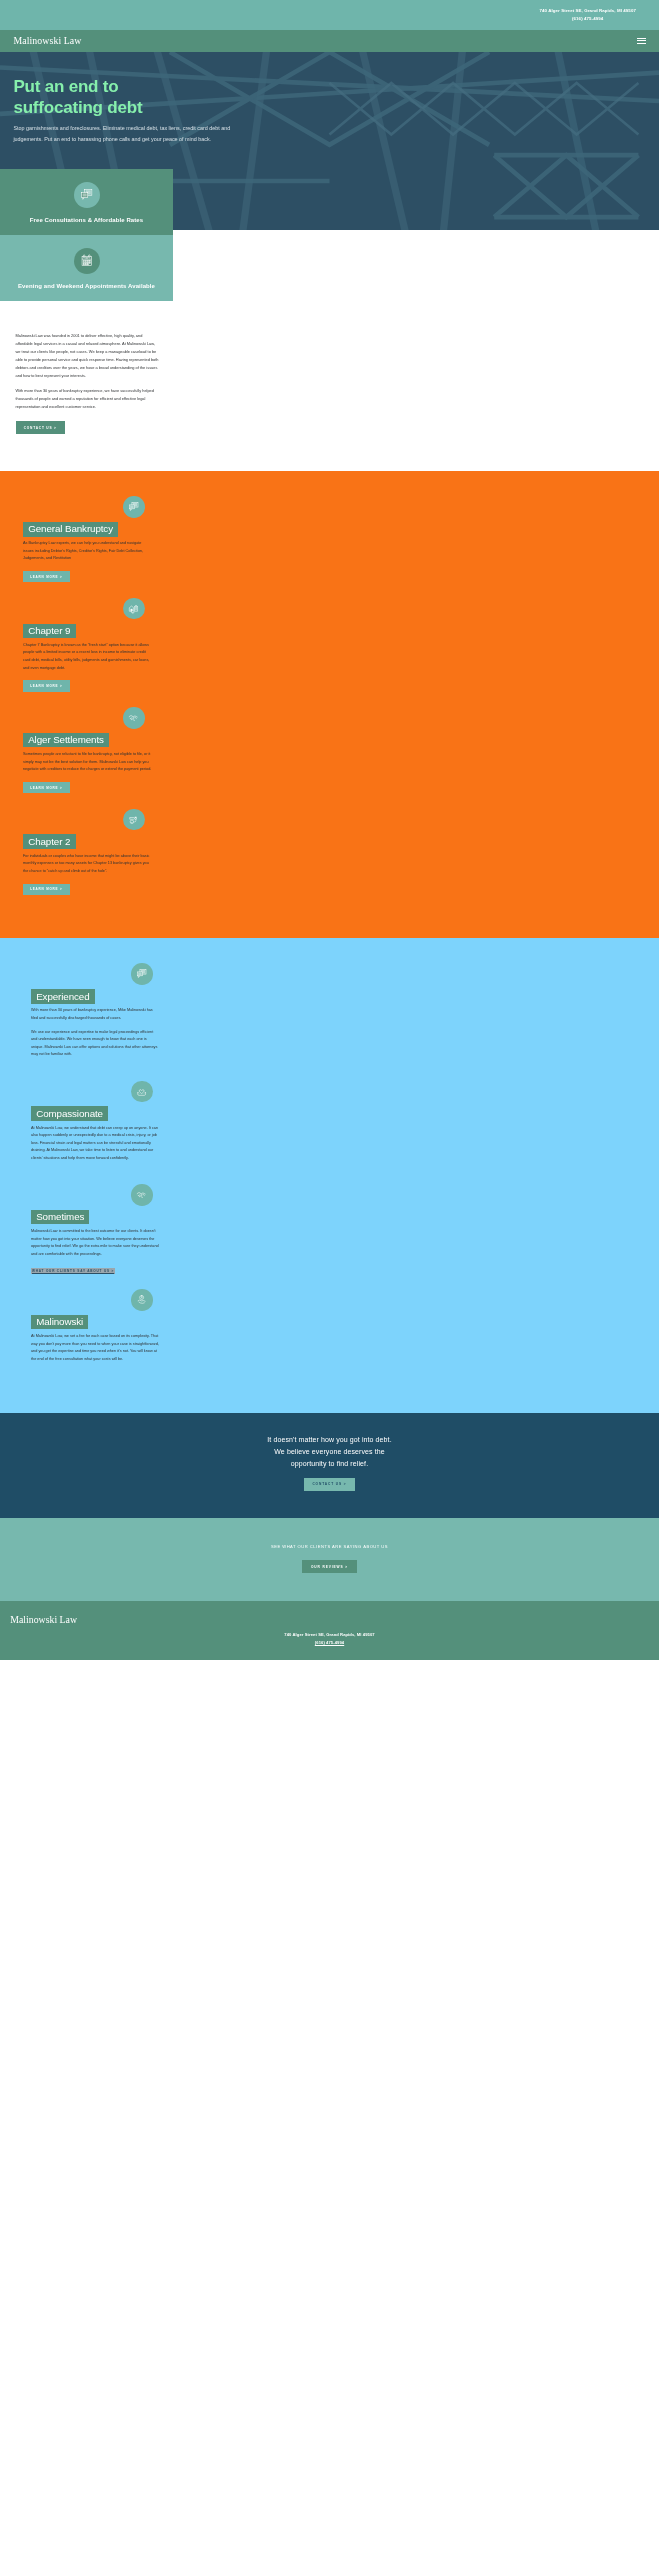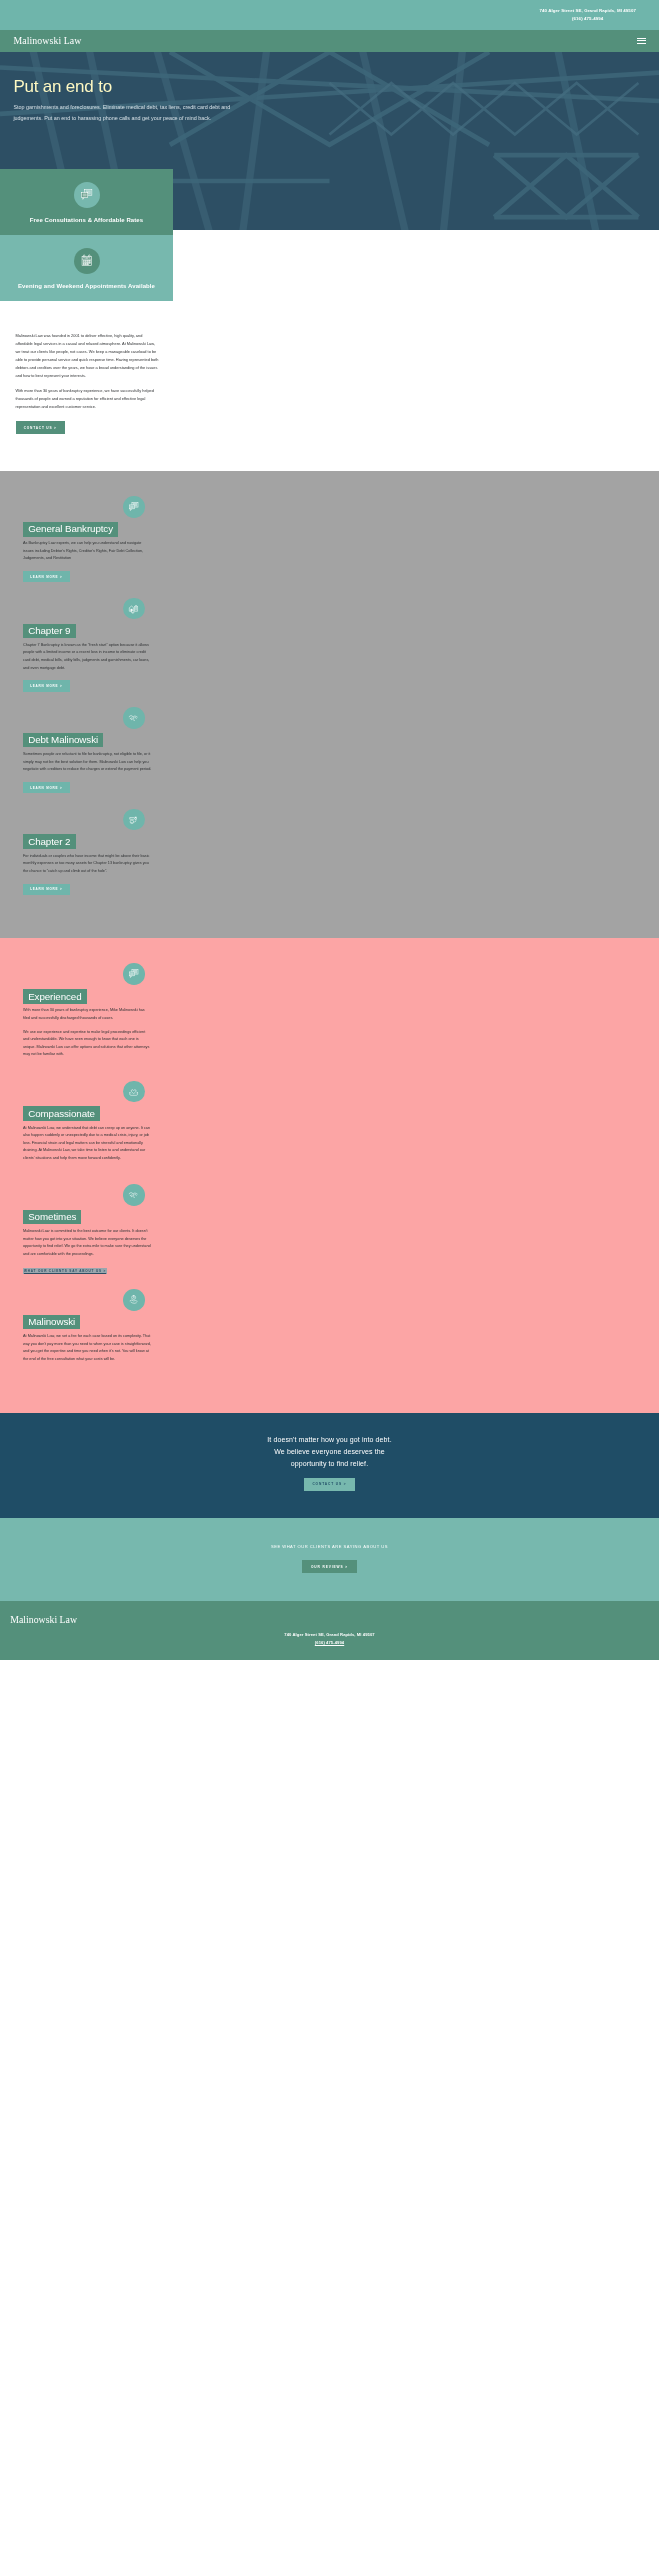--- a/index.html
+++ b/index.html
@@ -58,23 +58,23 @@
     background: #2d4f64;
   }
   .hero-bg { position: absolute; inset: 0; }
   .hero-bg svg { width: 100%; height: 100%; display: block; }
   .hero-content {
     position: relative;
     padding: 24px 0 0 13.4px;
     max-width: 340px;
   }
   .hero-title {
-    color: #fef9c3;
+    color: #86efac;
     font-size: 17px;
-    font-weight: normal;
+    font-weight: bold;
     line-height: 1.25;
     letter-spacing: -0.2px;
     margin-bottom: 5px;
   }
   .hero-sub {
     color: #d6e0e6;
     font-size: 5.4px;
     line-height: 2.1;
     max-width: 237px;
   }
@@ -118,22 +118,22 @@
     color: #ffffff;
     font-size: 3.2px;
     font-weight: bold;
     letter-spacing: 0.8px;
     padding: 4.6px 8.2px;
     text-decoration: none;
     margin-top: 3.1px;
   }
 
   
-  .band-gray { background: #a3a3a3; padding: 25px 0 28px 0; }
-  .band-white { background: #fca5a5; padding: 25px 0 28px 0; }
+  .band-gray { background: #f97316; padding: 25px 0 28px 0; }
+  .band-white { background: #7dd3fc; padding: 25px 0 28px 8px; }
 
   .card { width: 175px; margin-left: 0; position: relative; padding-bottom: 15.5px; }
   .card-ico {
     width: 21.6px; height: 21.6px; border-radius: 50%;
     background: #6fb5ab;
     display: flex; align-items: center; justify-content: center;
     margin-left: 123px; margin-bottom: 4.1px;
   }
   .card-title {
     display: inline-block;
@@ -297,20 +297,21 @@
       </g>
       <g stroke="#456e81" stroke-width="5" fill="none" opacity="0.7">
         <path d="M640 60 L760 160 L880 60 L1000 160 L1120 60 L1240 160"></path>
         <path d="M640 160 L760 60 L880 160 L1000 60 L1120 160 L1240 60"></path>
       </g>
     </svg>
   </div>
   <div class="hero-content">
     <div class="hero-title">
       <div>Put an end to</div>
+      <div>suffocating debt</div>
     </div>
     <div class="hero-sub">Stop garnishments and foreclosures. Eliminate medical debt, tax liens, credit card debt and judgements. Put an end to harassing phone calls and get your peace of mind back.</div>
   </div>
 </div>
 
 <div class="features">
 
   <div class="feature dark">
     <div class="feature-ico">
       <svg width="13.4" height="13.4" viewBox="0 0 26 26" fill="none" stroke="#ffffff" stroke-width="1.1">
@@ -416,21 +417,21 @@
     <div class="card-ico">
       <svg width="11.3" height="11.3" viewBox="0 0 26 26" fill="none" stroke="#ffffff" stroke-width="1.2" stroke-linejoin="round">
         <path d="M2 11 L7 8 L12 11 L16 9 L22 12"></path>
         <path d="M12 11 L14.5 14 L12.5 15.5 L10 13"></path>
         <path d="M7 13 L10 16 L13 18.5 L16 19.5"></path>
         <path d="M4 13.5 L7.5 17"></path>
           <path d="M6 15.5 L9 18.5"></path>
         <path d="M16 12 L20 15.5"></path>
       </svg>
     </div>
-    <div class="card-title-wrap"><span class="card-title">Debt Malinowski</span></div>
+    <div class="card-title-wrap"><span class="card-title">Alger Settlements</span></div>
     <div class="card-body">
       <p>Sometimes people are reluctant to file for bankruptcy, not eligible to file, or it simply may not be the best solution for them. Malinowski Law can help you negotiate with creditors to reduce the charges or extend the payment period.</p>
       <a href="#" class="card-btn">LEARN MORE &gt;</a>
     </div>
   </div>
 
   <div class="card">
     <div class="card-ico">
       <svg width="11.3" height="11.3" viewBox="0 0 26 26" fill="none" stroke="#ffffff" stroke-width="1.2">
         <path d="M4 8 L13 8 L15 10 L13 12 L4 12 Z"></path>

